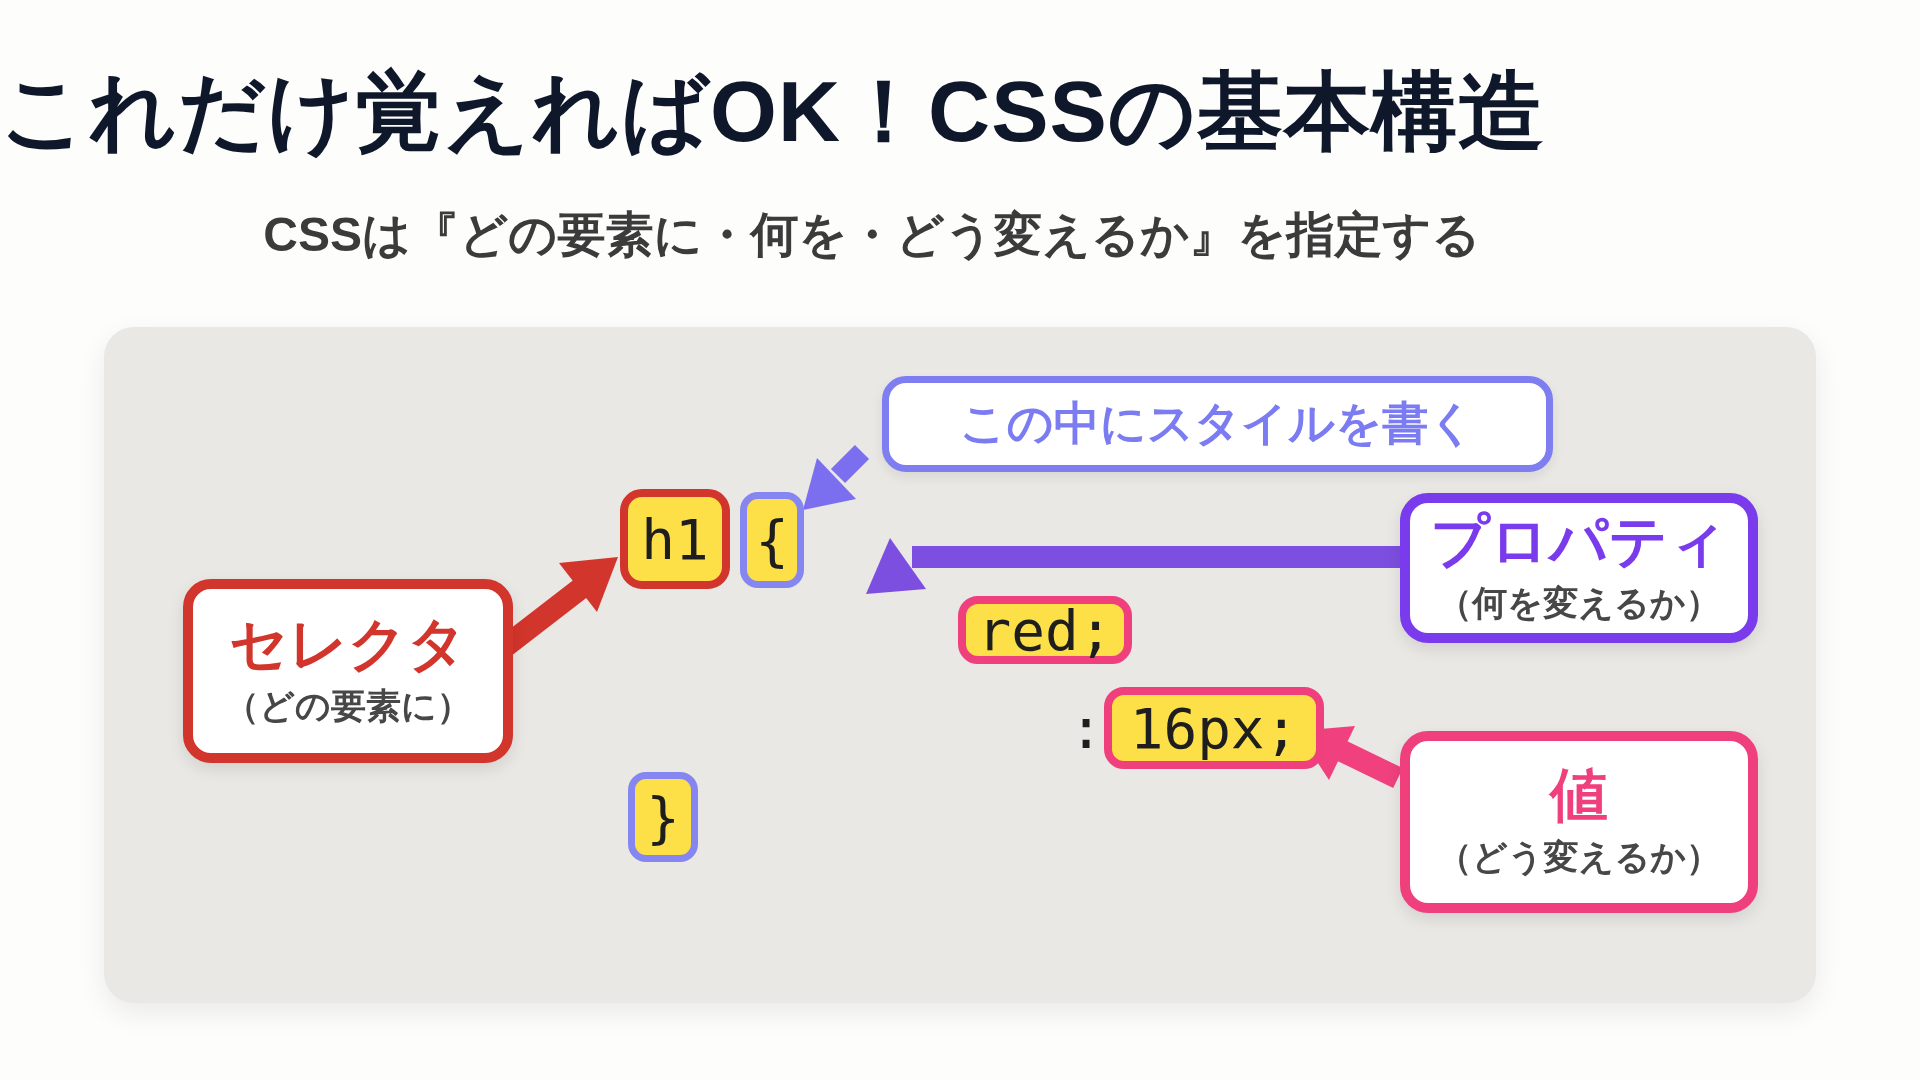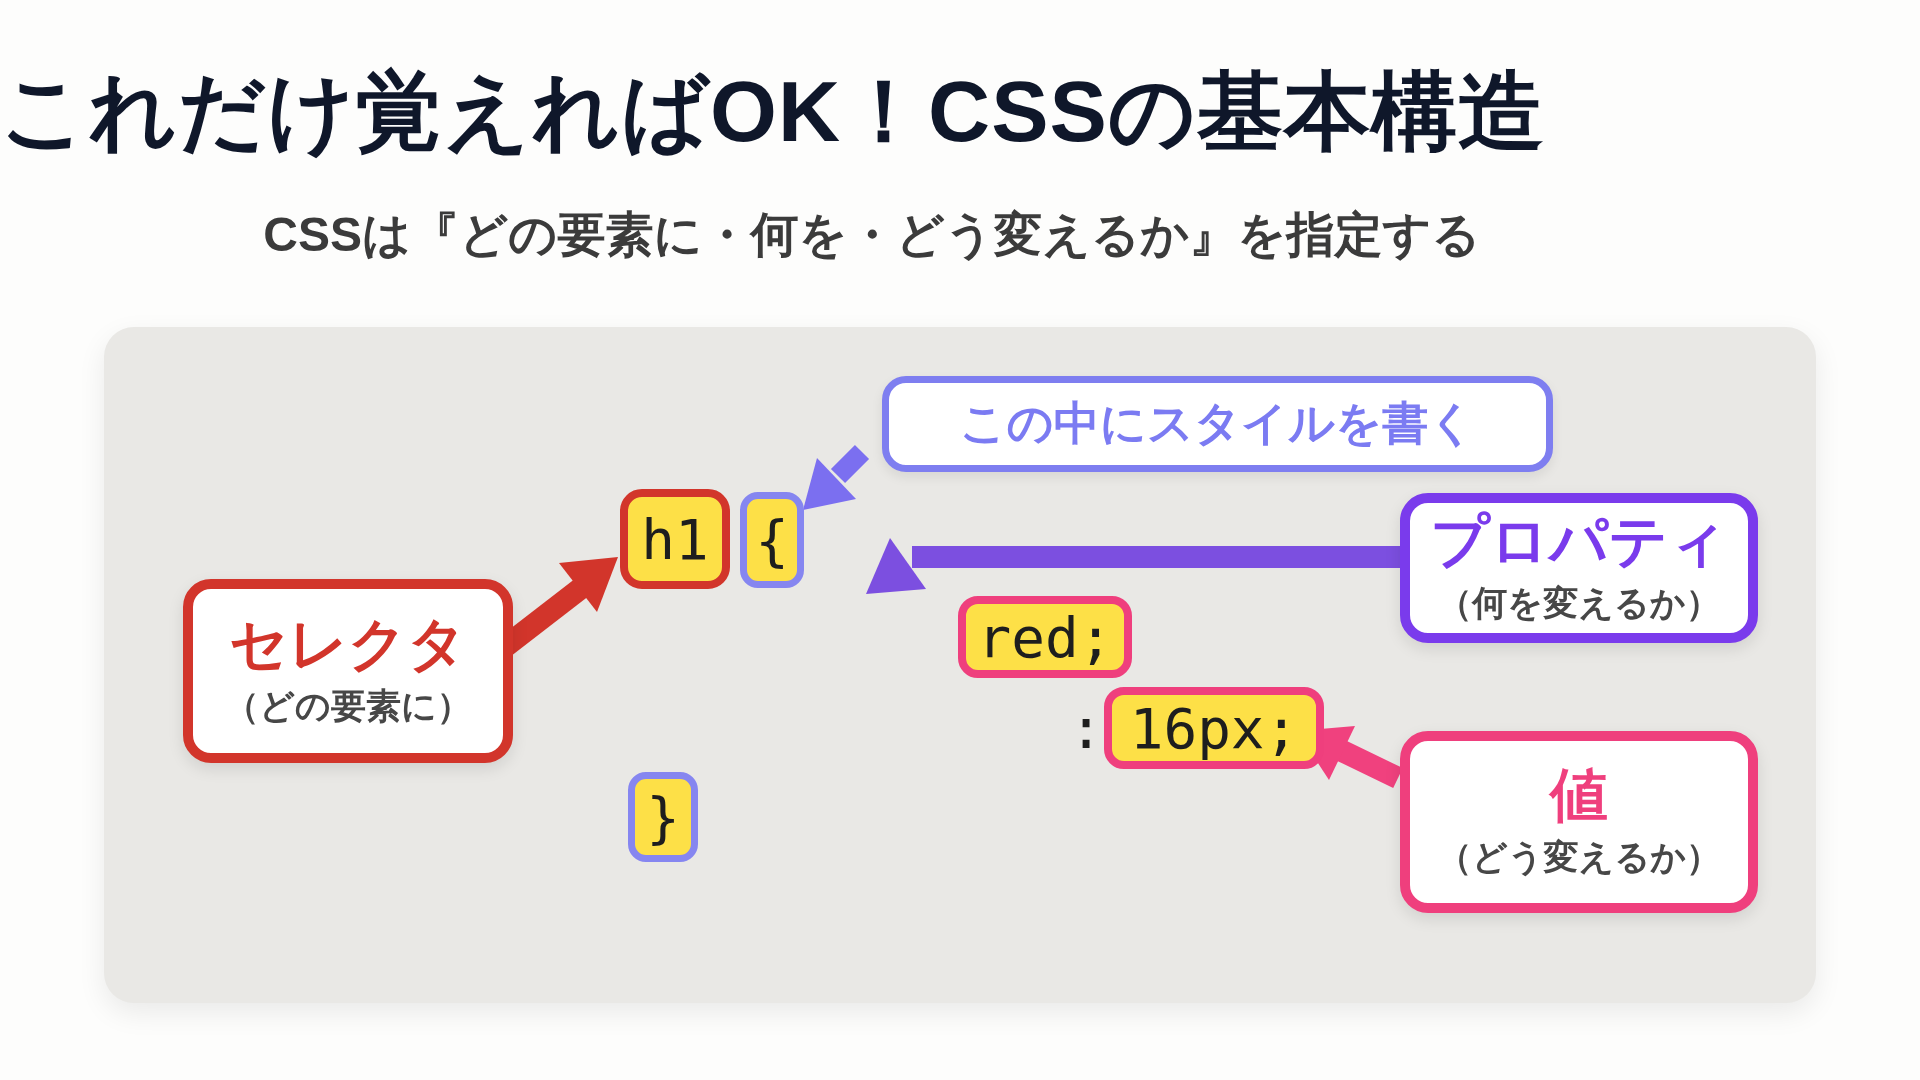--- a/index.html
+++ b/index.html
@@ -51,21 +51,21 @@
     border-style: solid;
   }
   .b-red    { border-color: #d2352b; }
   .b-blue   { border-color: #8686f0; }
   .b-purple { border-color: #6f46da; }
   .b-pink   { border-color: #ef3f7d; }
 
   .box-h1       { left: 620px;  top: 489px; width: 110px; height: 100px; border-width: 8px; border-radius: 22px; }
   .box-obrace   { left: 740px;  top: 492px; width: 64px;  height: 96px;  border-width: 7px; border-radius: 18px; }
   .box-color    { left: 706px;  top: 596px; width: 240px; height: 82px;  border-width: 8px; border-radius: 20px; }
-  .box-redval   { left: 958px;  top: 596px; width: 174px; height: 82px;  border-width: 8px; border-radius: 20px; }
+  .box-redval   { left: 958px;  top: 596px; width: 174px; height: 68px;  border-width: 8px; border-radius: 20px; }
   .box-fontsize { left: 706px;  top: 686px; width: 362px; height: 84px;  border-width: 8px; border-radius: 20px; }
   .box-pxval    { left: 1104px; top: 687px; width: 220px; height: 82px;  border-width: 8px; border-radius: 20px; }
   .box-cbrace   { left: 628px;  top: 772px; width: 70px;  height: 90px;  border-width: 7px; border-radius: 18px; }
 
   .code-colon {
     position: absolute; left: 1068px; top: 686px; width: 36px; height: 84px;
     display: flex; align-items: center; justify-content: center;
     font-family: "DejaVu Sans Mono", "Liberation Mono", monospace;
     font-size: 56px; color: #1e1e1e;
   }

